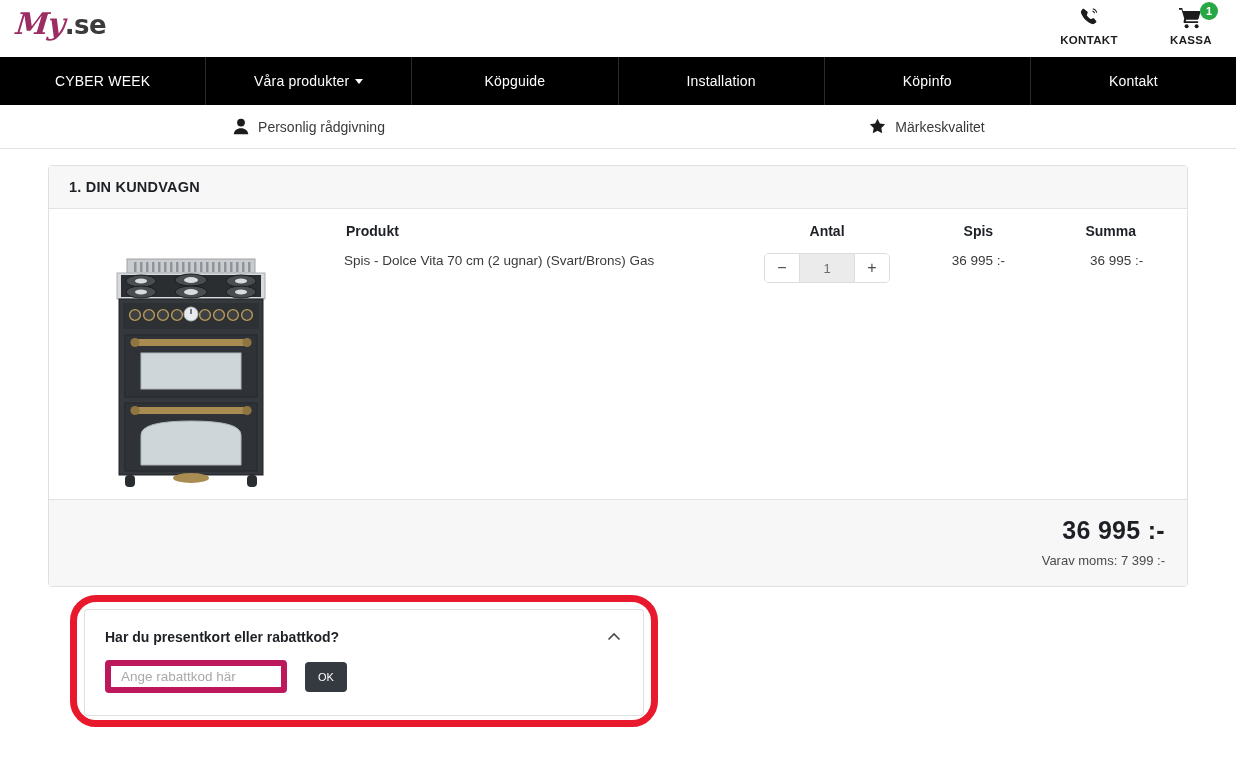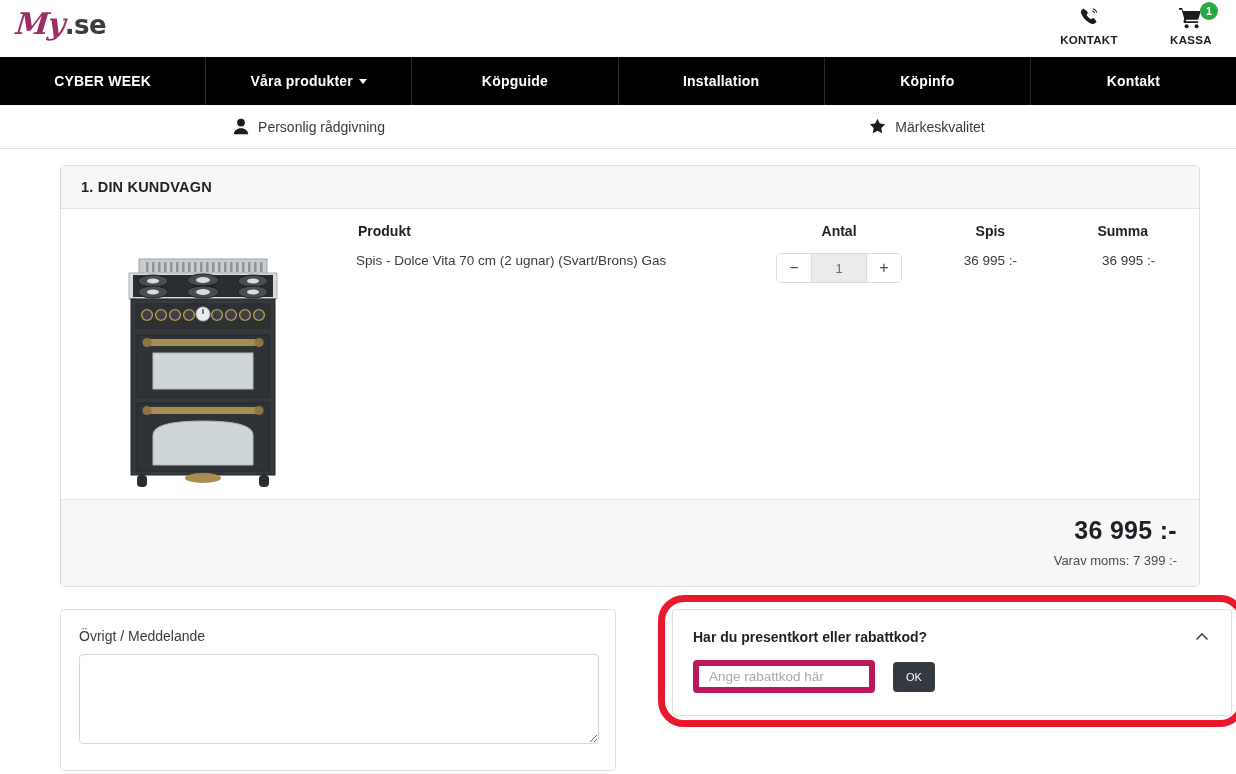--- a/index.html
+++ b/index.html
@@ -106,21 +106,21 @@
     display: flex;
     align-items: stretch;
   }
   .nav-item {
     flex: 1;
     display: flex;
     align-items: center;
     justify-content: center;
     color: #ffffff;
     font-size: 14px;
-    font-weight: bold;
+    font-weight: normal;
     letter-spacing: 0.2px;
     text-decoration: none;
     border-right: 1px solid #2b2b2b;
     cursor: pointer;
   }
   .nav-item:last-child { border-right: none; }
   .caret {
     display: inline-block;
     margin-left: 6px;
     width: 0; height: 0;
@@ -145,21 +145,21 @@
     justify-content: center;
     gap: 9px;
     font-size: 14px;
     color: #3a3a3a;
   }
   .usp svg { display: block; }
 
   
   .page {
     background: #ffffff;
-    padding: 16px 48px 0 60px;
+    padding: 16px 48px 0 48px;
     position: relative;
   }
 
   .card {
     background: #ffffff;
     border: 1px solid #dfdfdf;
     border-radius: 4px;
     width: 1140px;
   }
   .card-header {
@@ -557,24 +557,20 @@
 
       <div class="summary-row">
         <div class="summary-total">36 995 :-</div>
         <div class="summary-vat">Varav moms: 7 399 :-</div>
       </div>
     </div>
   </div>
 
   <div class="lower">
 
-    <div class="message-card">
-      <div class="message-label">Övrigt / Meddelande</div>
-      <textarea class="message-area" placeholder="" style=""></textarea>
-    </div>
 
     <div class="discount-wrapper">
       <div class="discount-card">
         <div class="discount-title-row">
           <span class="discount-title">Har du presentkort eller rabattkod?</span>
           <span class="chevron-up">
             <svg width="18" height="18" viewBox="0 0 18 18" fill="none" stroke="#4a4a4a" stroke-width="1.6">
               <path d="M3.5 11.5 L9 6 L14.5 11.5"></path>
             </svg>
           </span>

